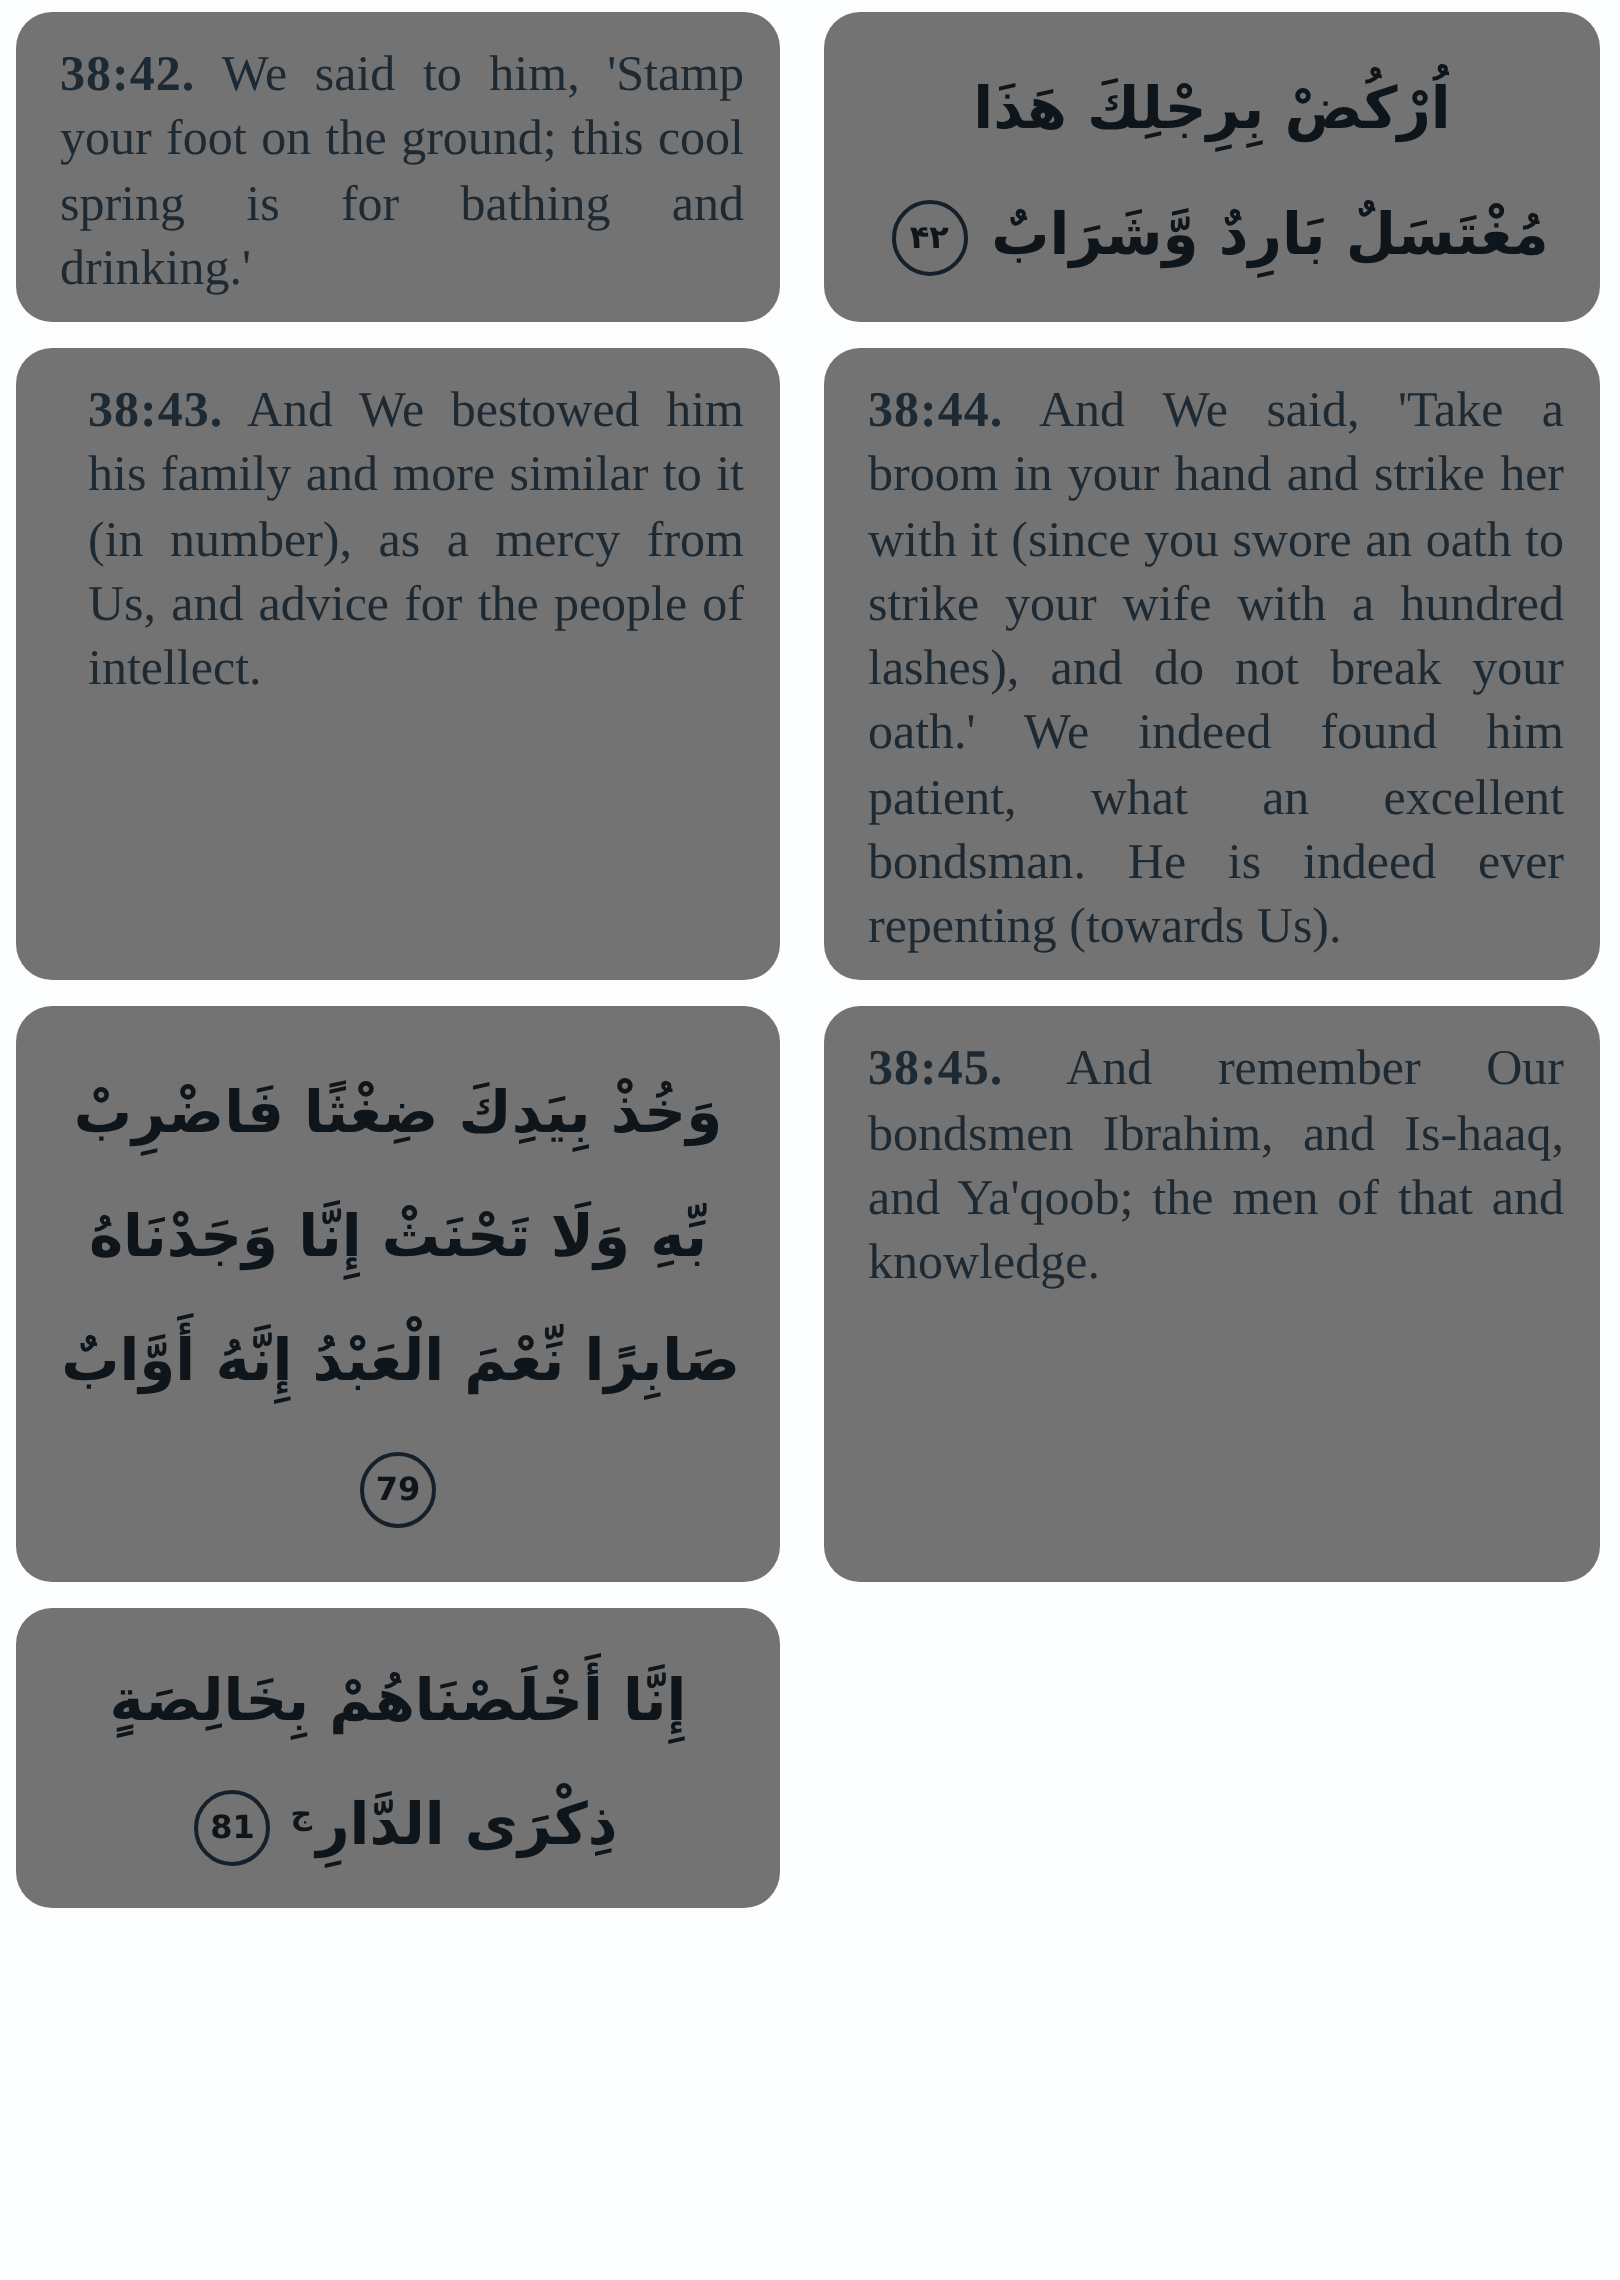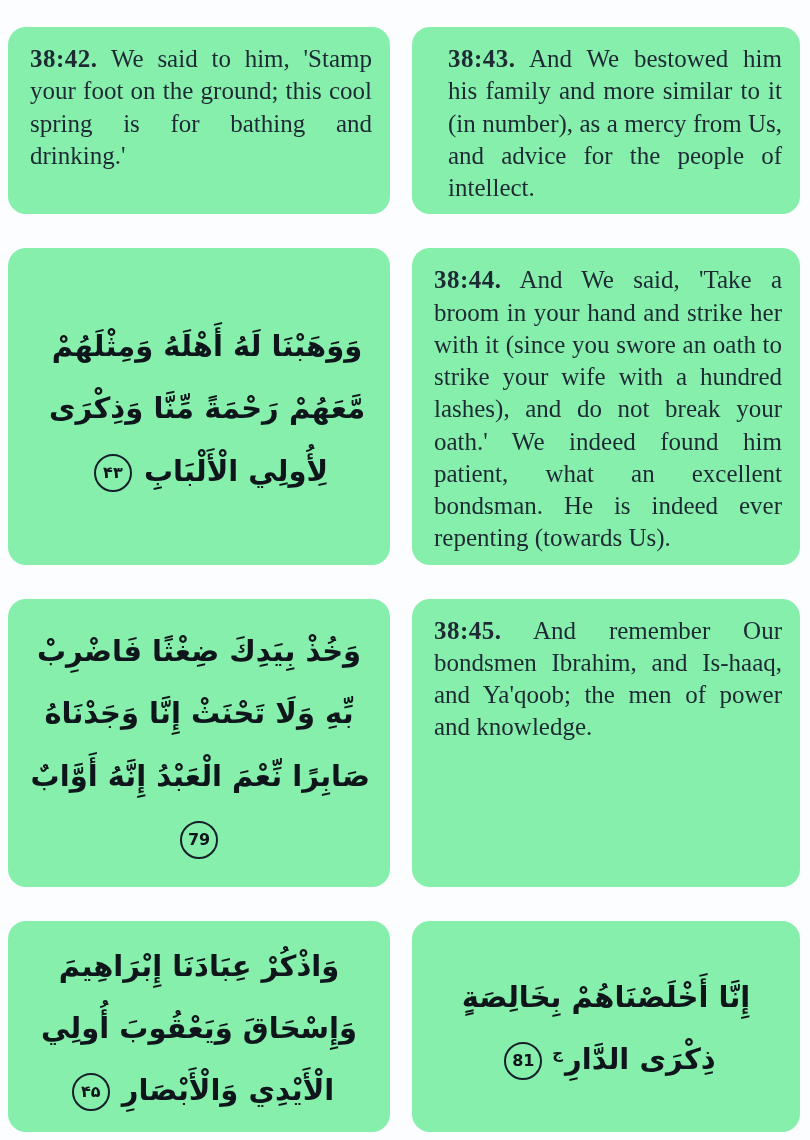--- a/index.html
+++ b/index.html
@@ -12,24 +12,23 @@
     font-family: "Liberation Serif", "DejaVu Serif", serif;
     overflow: hidden;
   }
   .grid {
     display: grid;
     grid-template-columns: 382px 1fr;
     column-gap: 22px;
     row-gap: 13px;
   }
   .box {
-    background: #86efac;
+    background: #737373;
     border-radius: 18px;
     box-sizing: border-box;
-    margin-top: 21px;
   }
   .eng {
     padding: 16px 18px 10px 22px;
     font-size: 25px;
     line-height: 1.29;
     color: #1d2933;
     text-align: justify;
   }
   .eng .ref {
     font-weight: bold;
@@ -76,46 +75,41 @@
   .r5 { min-height: 150px; text-align: center; }
 </style>
 </head>
 <body>
 
 <div class="grid">
 
   <div class="box eng r1">
     <p style="margin:0"><b class="ref">38:42.</b> <span>We said to him, 'Stamp your foot on the ground; this cool spring is for bathing and drinking.'</span></p>
   </div>
+  <div class="box ar r1">
+    <div class="inner"><span>اُرْكُضْ بِرِجْلِكَ هَذَا مُغْتَسَلٌ بَارِدٌ وَّشَرَابٌ</span><span class="pause"></span><span class="num-circle">
+          <span>۴۲</span>
+        </span></div>
+  </div>
 
   <div class="box eng r2">
     <p style="margin:0"><b class="ref">38:43.</b> <span>And We bestowed him his family and more similar to it (in number), as a mercy from Us, and advice for the people of intellect.</span></p>
-  </div>
-  <div class="box ar r2">
-    <div class="inner"><span>وَوَهَبْنَا لَهُ أَهْلَهُ وَمِثْلَهُمْ مَّعَهُمْ رَحْمَةً مِّنَّا وَذِكْرَى لِأُولِي الْأَلْبَابِ</span><span class="pause"></span><span class="num-circle">
-          <span>۴۳</span>
-        </span></div>
   </div>
 
   <div class="box eng r3">
     <p style="margin:0"><b class="ref">38:44.</b> <span>And We said, 'Take a broom in your hand and strike her with it (since you swore an oath to strike your wife with a hundred lashes), and do not break your oath.' We indeed found him patient, what an excellent bondsman. He is indeed ever repenting (towards Us).</span></p>
   </div>
   <div class="box ar r3">
     <div class="inner"><span>وَخُذْ بِيَدِكَ ضِغْثًا فَاضْرِبْ بِّهِ وَلَا تَحْنَثْ إِنَّا وَجَدْنَاهُ صَابِرًا نِّعْمَ الْعَبْدُ إِنَّهُ أَوَّابٌ</span><span class="pause"></span><span class="num-circle">
           <span>79</span>
         </span></div>
   </div>
 
   <div class="box eng r4">
-    <p style="margin:0"><b class="ref">38:45.</b> <span>And remember Our bondsmen Ibrahim, and Is-haaq, and Ya'qoob; the men of power and knowledge.</span></p>
-  </div>
-  <div class="box ar r4">
-    <div class="inner"><span>وَاذْكُرْ عِبَادَنَا إِبْرَاهِيمَ وَإِسْحَاقَ وَيَعْقُوبَ أُولِي الْأَيْدِي وَالْأَبْصَارِ</span><span class="pause"></span><span class="num-circle">
-          <span>۴۵</span>
-        </span></div>
+    <p style="margin:0"><b class="ref">38:45.</b> <span>And remember Our bondsmen Ibrahim, and Is-haaq, and Ya'qoob; the men of that and knowledge.</span></p>
   </div>
 
   <div class="box ar r5">
     <div class="inner"><span>إِنَّا أَخْلَصْنَاهُمْ بِخَالِصَةٍ ذِكْرَى الدَّارِ</span><span class="pause">ج</span><span class="num-circle">
           <span>81</span>
         </span></div>
   </div>
 
 </div>
 

